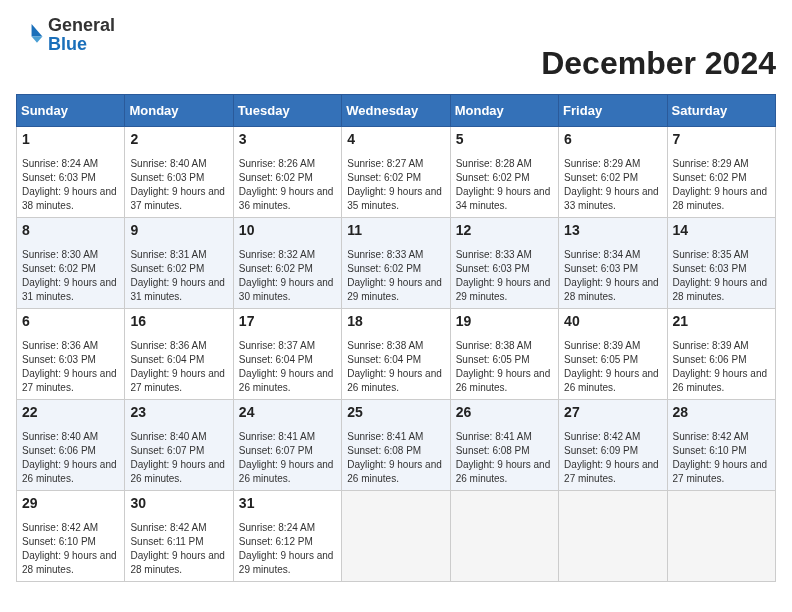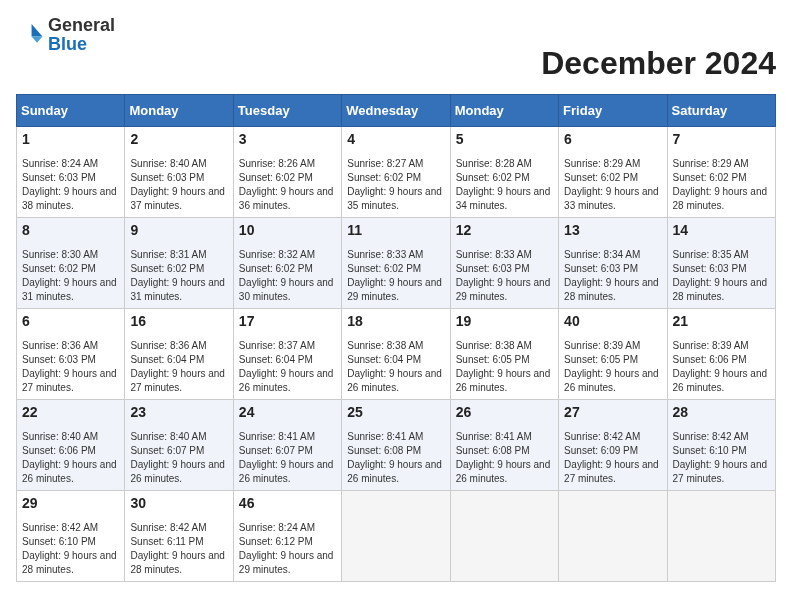--- a/index.html
+++ b/index.html
@@ -249,21 +249,21 @@
       <tr>
         <td>
           <span class="day-num">29</span>
           <div class="day-info"><span>Sunrise: 8:42 AM</span><br><span>Sunset: 6:10 PM</span><br><span>Daylight: 9 hours and 28 minutes.</span></div>
         </td>
         <td>
           <span class="day-num">30</span>
           <div class="day-info"><span>Sunrise: 8:42 AM</span><br><span>Sunset: 6:11 PM</span><br><span>Daylight: 9 hours and 28 minutes.</span></div>
         </td>
         <td>
-          <span class="day-num">46</span>
+          <span class="day-num">31</span>
           <div class="day-info"><span>Sunrise: 8:24 AM</span><br><span>Sunset: 6:12 PM</span><br><span>Daylight: 9 hours and 29 minutes.</span></div>
         </td>
         <td class="empty-cell"></td>
         <td class="empty-cell"></td>
         <td class="empty-cell"></td>
         <td class="empty-cell"></td>
       </tr>
     </tbody>
 </table>
 

